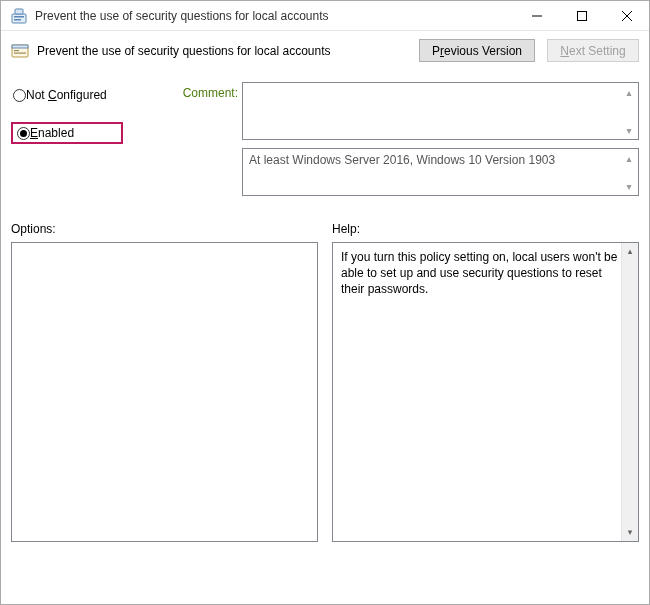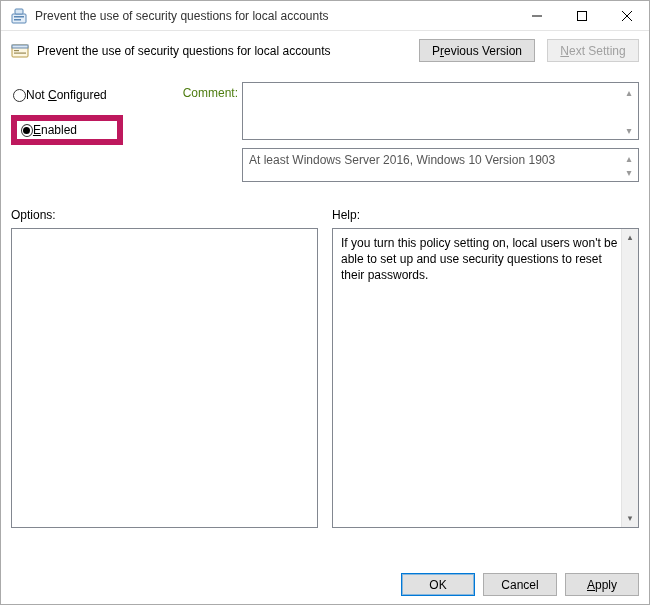--- a/index.html
+++ b/index.html
@@ -105,35 +105,35 @@
   .radio {
     width:13px; height:13px; border:1px solid #333; border-radius:50%;
     display:inline-flex; align-items:center; justify-content:center;
     background:#fff;
   }
   .radio.checked::after {
     content:""; width:7px; height:7px; border-radius:50%; background:#000;
   }
   .radio-label .ul { text-decoration: underline; }
   .highlight-box {
-    border: 6px solid #be185d;
+    border: 2px solid #be185d;
     padding: 2px 40px 2px 2px;
-    margin: 9px 0;
+    margin: 16px 0;
     width: 112px;
   }
 
   .lbl { text-align:right; padding-top:4px; color:#4d7c0f; }
   .comment-box, .supported-box {
     border:1px solid #828790;
     background:#fff;
     position:relative;
     font-size:12px;
   }
   .comment-box { height:58px; }
-  .supported-box { height:34px; padding:4px 18px 4px 6px; color:#555; }
+  .supported-box { height:48px; padding:4px 18px 4px 6px; color:#555; }
   .scroll-arrow {
     position:absolute; right:2px; width:14px; height:14px;
     display:flex; align-items:center; justify-content:center;
     color:#9a9a9a; font-size:10px;
   }
   .sa-up { top:2px; }
   .sa-down { bottom:2px; }
 
   
   .lower {
@@ -284,26 +284,15 @@
         <div class="panel-box">
           <span>If you turn this policy setting on, local users won't be able to set up and use security questions to reset their passwords.</span>
           <div class="scrollbar">
             <div class="arr">▴</div>
             <div class="arr">▾</div>
           </div>
         </div>
       </div>
     </div>
 
-    <div class="footer">
-      <div class="btn primary">
-        <span>OK</span>
-      </div>
-      <div class="btn">
-        <span>Cancel</span>
-      </div>
-      <div class="btn">
-        <span><span class="ul">A</span><span>pply</span></span>
-      </div>
-    </div>
 
   </div>
 </div>
 
 </body></html>

